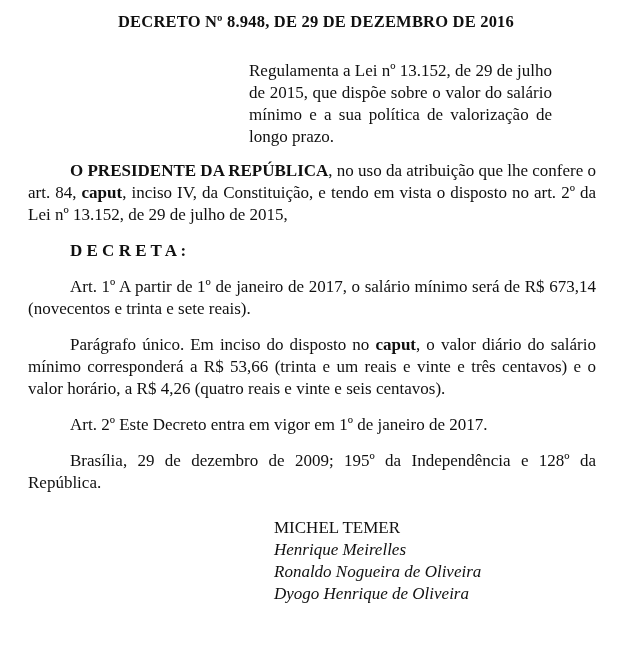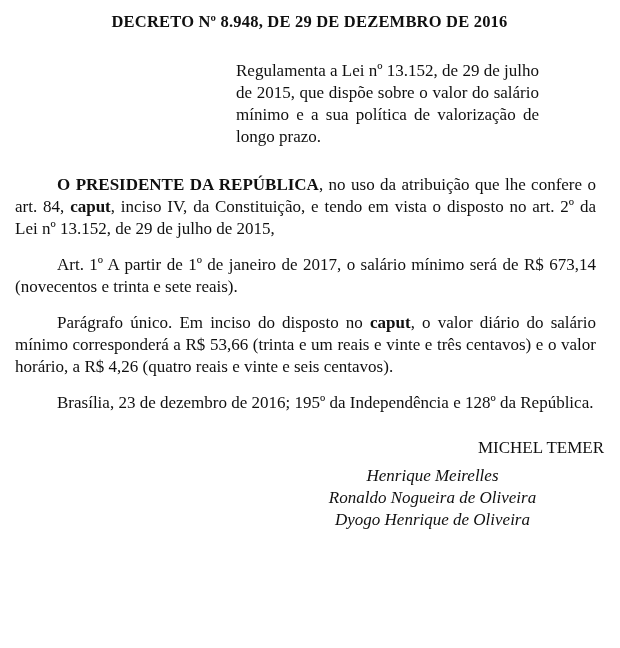--- a/index.html
+++ b/index.html
@@ -5,82 +5,82 @@
   * { box-sizing: border-box; }
   html, body {
     margin: 0;
     padding: 0;
     background: #ffffff;
   }
   .page {
     width: 620px;
     height: 648px;
     background: #ffffff;
-    padding: 11px 16px 0 15px;
+    padding: 11px 16px 0 28px;
     font-family: "Liberation Serif", "DejaVu Serif", serif;
     font-size: 17px;
     line-height: 22px;
     color: #101010;
     overflow: hidden;
   }
   .doc-title {
     text-align: center;
     font-weight: bold;
     font-size: 16.5px;
     letter-spacing: 0.2px;
     margin: 0 0 27px 0;
   }
   .ementa {
-    margin: 0 0 26px 221px;
+    margin: 0 0 12px 221px;
     width: 303px;
     text-align: justify;
   }
   .para {
     margin: 0 8px 14px 0;
     text-align: justify;
     text-indent: 42px;
   }
   .bold { font-weight: bold; }
   .decreta-line {
     margin: 0 0 14px 0;
     text-indent: 42px;
     font-weight: bold;
   }
   .signature-block {
     margin: 23px 0 0 246px;
   }
   .sig-president {
-    margin: 0 0 6px 0;
+    margin: 0 0 0 0;
     font-style: normal;
-    text-align: right;
   }
   .sig-minister {
     margin: 0;
     font-style: italic;
-    text-align: center;
   }
 </style>
 </head>
 <body>
 
 <div class="page">
 
   <h1 class="doc-title">DECRETO Nº 8.948, DE 29 DE DEZEMBRO DE 2016</h1>
 
   <p class="ementa">Regulamenta a Lei nº 13.152, de 29 de julho de 2015, que dispõe sobre o valor do salário mínimo e a sua política de valorização de longo prazo.</p>
 
   <p class="para"><span class="bold">O PRESIDENTE DA REPÚBLICA</span><span>, no uso da atribuição que lhe confere o art. 84, </span><span class="bold">caput</span><span>, inciso IV, da Constituição, e tendo em vista o disposto no art. 2º da Lei nº 13.152, de 29 de julho de 2015,</span></p>
 
+  <p class="decreta-line">D E C R E T A :</p>
 
   <p class="para">Art. 1º A partir de 1º de janeiro de 2017, o salário mínimo será de R$ 673,14 (novecentos e trinta e sete reais).</p>
 
   <p class="para"><span>Parágrafo único. Em inciso do disposto no </span><span class="bold">caput</span><span>, o valor diário do salário mínimo corresponderá a R$ 53,66 (trinta e um reais e vinte e três centavos) e o valor horário, a R$ 4,26 (quatro reais e vinte e seis centavos).</span></p>
 
+  <p class="para">Art. 2º Este Decreto entra em vigor em 1º de janeiro de 2017.</p>
 
-  <p class="para">Brasília, 23 de dezembro de 2016; 195º da Independência e 128º da República.</p>
+  <p class="para">Brasília, 29 de dezembro de 2009; 195º da Independência e 128º da República.</p>
 
   <div class="signature-block">
     <p class="sig-president">MICHEL TEMER</p>
     <p class="sig-minister">Henrique Meirelles</p>
     <p class="sig-minister">Ronaldo Nogueira de Oliveira</p>
     <p class="sig-minister">Dyogo Henrique de Oliveira</p>
   </div>
 
 </div>
 

